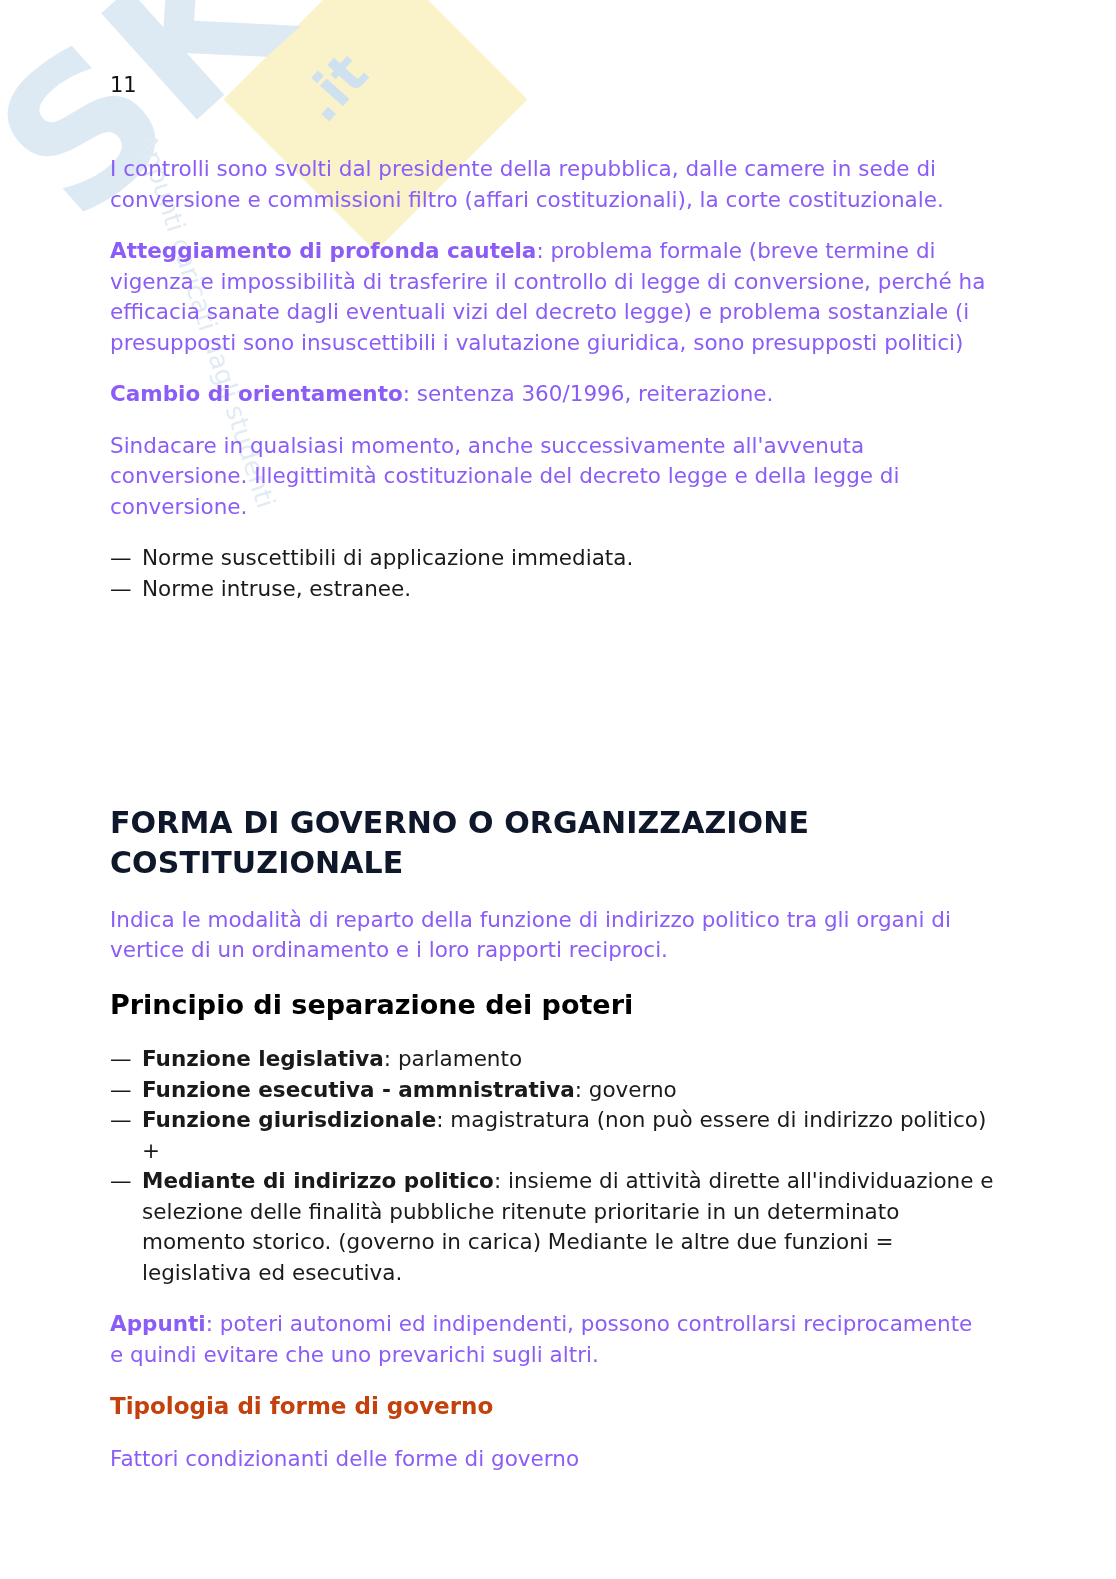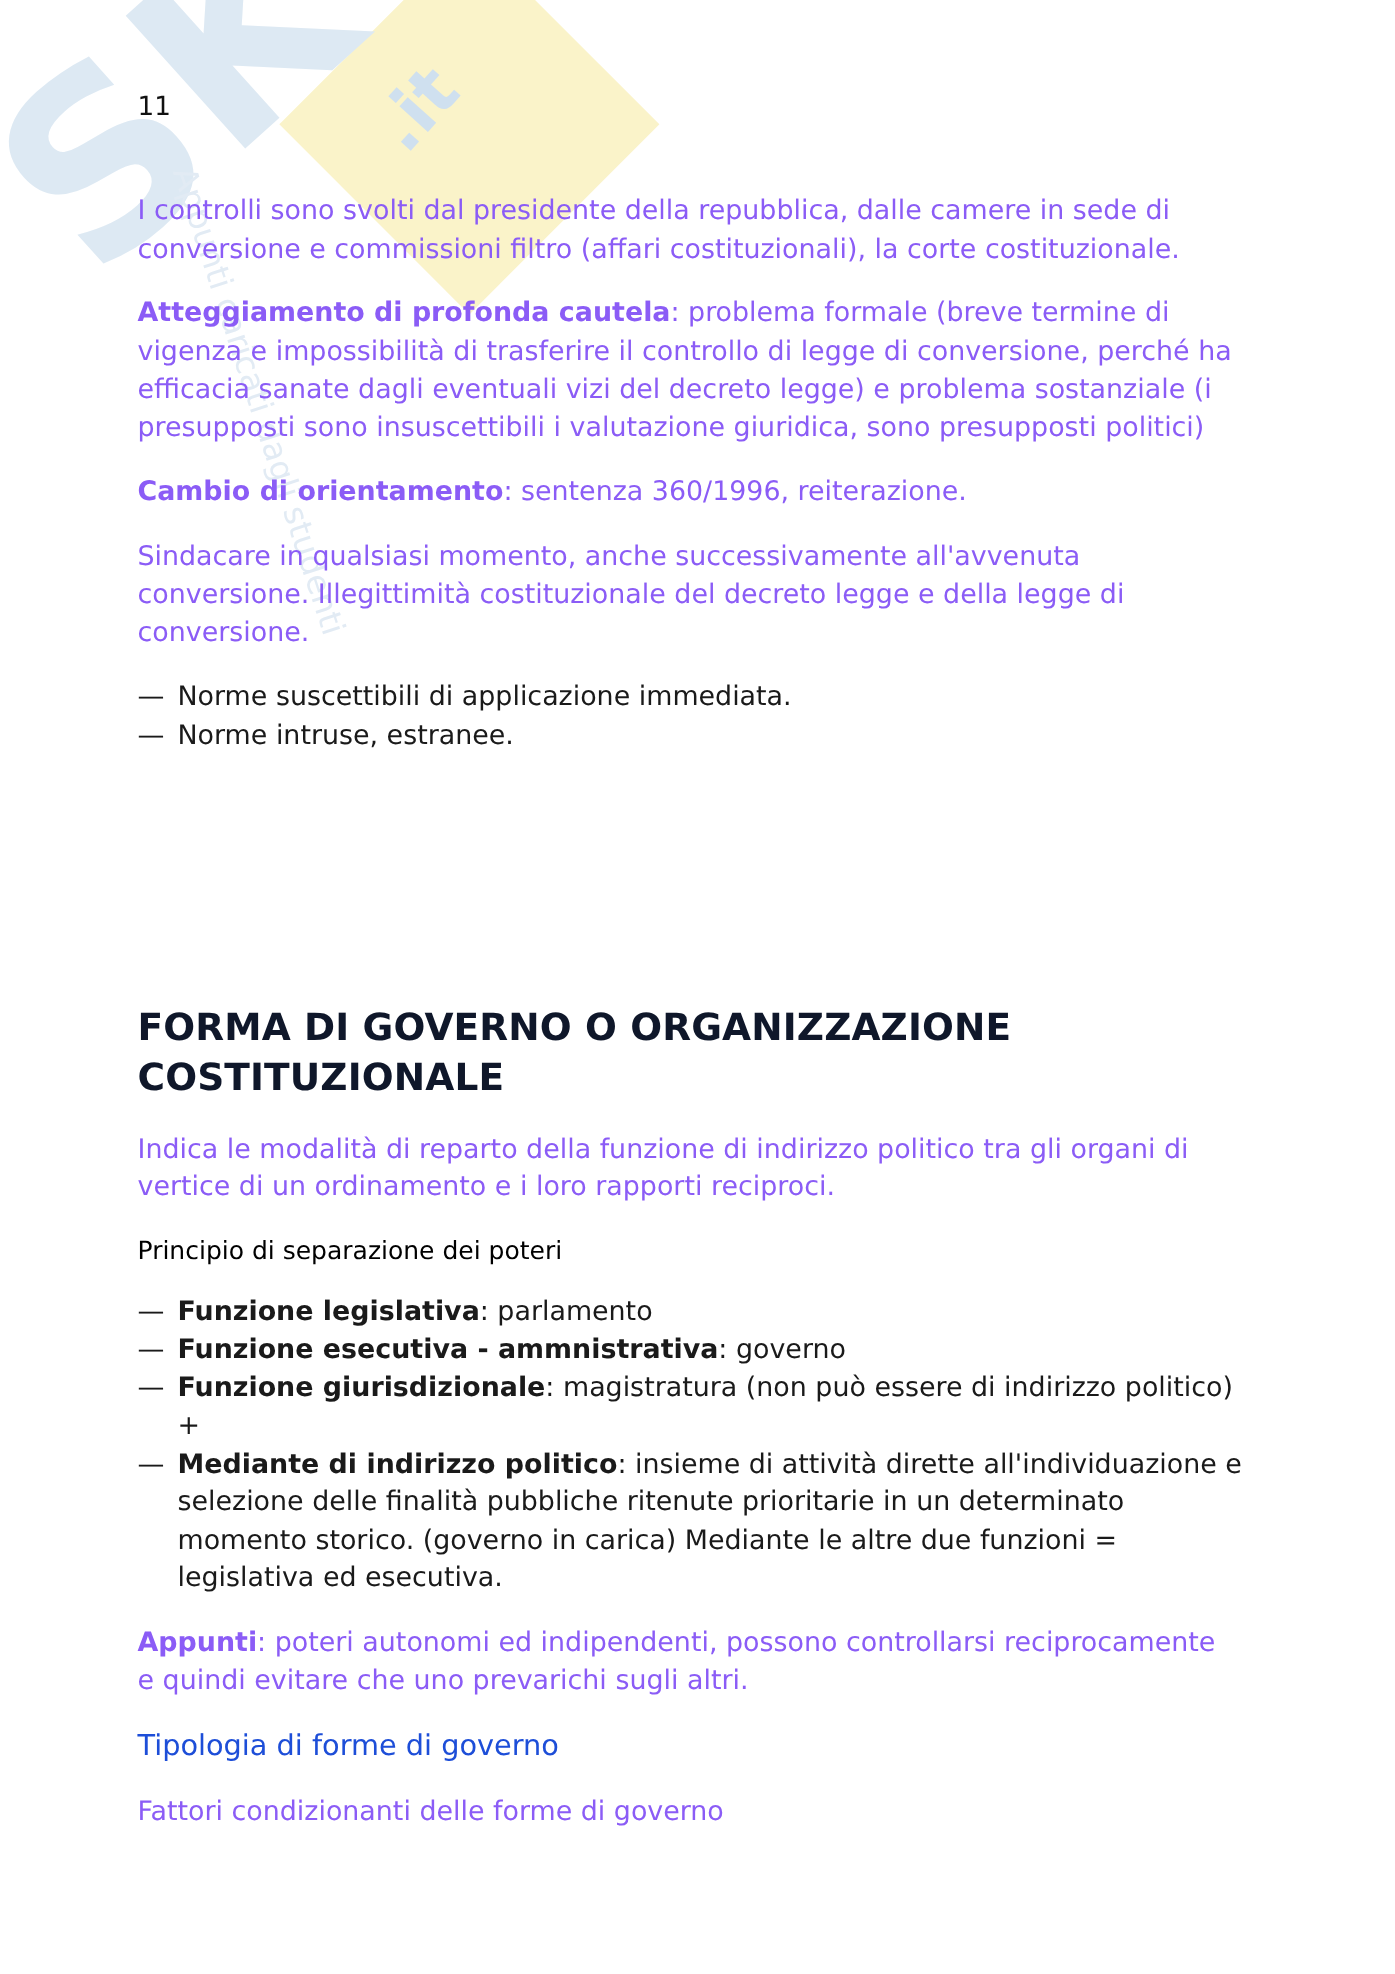--- a/index.html
+++ b/index.html
@@ -100,28 +100,28 @@
     font-size: 30px;
     font-weight: bold;
     line-height: 1.32;
     margin: 0 0 22px 0;
     letter-spacing: 0.1px;
     color: #0f172a;
     max-width: 760px;
   }
   h2.doc-sub {
     font-size: 23px;
-    font-weight: normal;
+    font-weight: bold;
     line-height: 1.35;
     margin: 0 0 22px 0;
-    color: #1d4ed8;
+    color: #c2410c;
   }
   h3.doc-sub-small {
-    font-size: 20px;
-    font-weight: normal;
+    font-size: 27px;
+    font-weight: bold;
     line-height: 1.35;
     margin: 0 0 21px 0;
     color: #000000;
   }
 
   ul.dash-list {
     list-style: none;
     margin: 0 0 21px 0;
     padding: 0;
     max-width: 900px;

